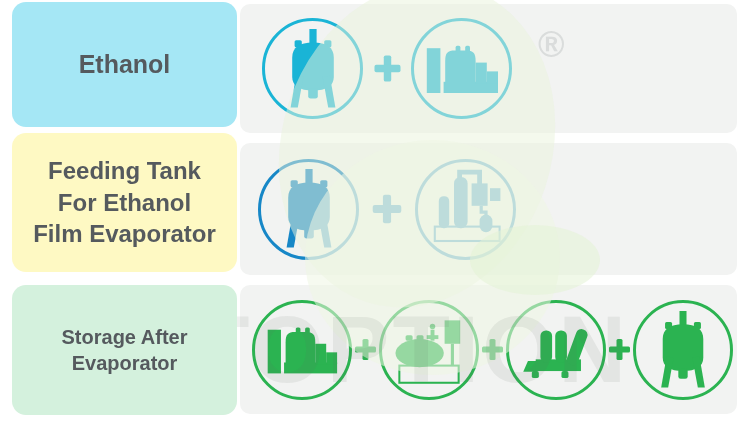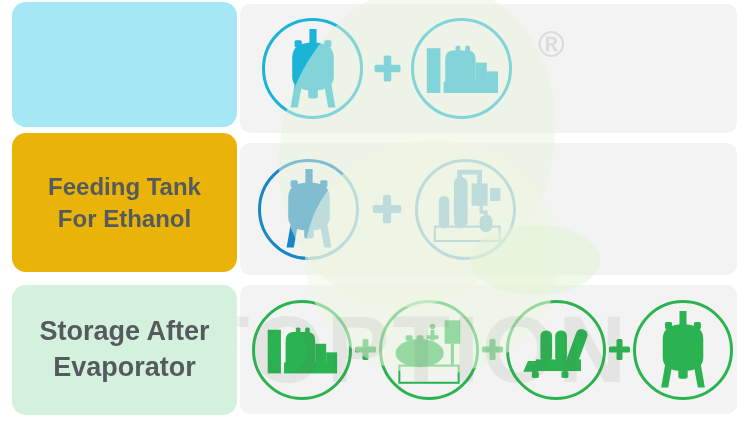--- a/index.html
+++ b/index.html
@@ -25,21 +25,21 @@
   .row-3 .panel-inner{padding-left:12px;}
   
   .label-box{
     position:absolute;left:12px;width:225px;border-radius:14px;
     display:flex;flex-direction:column;justify-content:center;align-items:center;
     text-align:center;color:var(--label-text,#555a5e);font-weight:700;z-index:2;
   }
   .label-line{line-height:1.32;}
   .row-1 .label-line{font-size:25px;}
   .row-2 .label-line{font-size:24px;}
-  .row-3 .label-line{font-size:27px;}
+  .row-3 .label-line{font-size:20px;}
   
   .circle{
     flex:0 0 auto;border:3px solid currentColor;border-radius:50%;
     display:flex;align-items:center;justify-content:center;box-sizing:border-box;
     background:transparent;
   }
   .row-1 .circle,.row-2 .circle{width:101px;height:101px;}
   .row-3 .circle{width:100px;height:100px;}
   .icon-svg{width:80px;height:80px;display:block;}
   .row-3 .icon-svg{width:78px;height:78px;}
@@ -135,20 +135,21 @@
 <div class="stage">
   <div class="blob blob-1"></div>
   <div class="blob blob-2"></div>
   <div class="blob blob-3"></div>
 
   <span class="wm-registered">®</span>
   <span class="wm-brand">TOPTION</span>
 
   <section class="row row-1">
     <div class="label-box" style="background: rgb(165, 231, 245);">
+        <div class="label-line">Ethanol</div>
       </div>
     <div class="panel">
       <div class="panel-inner" style="color: rgb(26, 180, 214);">
           <span class="circle">
             <svg class="icon-svg" viewBox="0 0 100 100">
               <use href="#i-tank"></use>
             </svg>
           </span>
           <span class="plus" aria-label="+">
             <svg class="plus-svg" viewBox="0 0 100 100">
@@ -158,23 +159,24 @@
           <span class="circle">
             <svg class="icon-svg" viewBox="0 0 100 100">
               <use href="#i-chiller"></use>
             </svg>
           </span>
         </div>
     </div>
   </section>
 
   <section class="row row-2">
-    <div class="label-box" style="background: #eab308;">
+    <div class="label-box" style="background: #fef9c3;">
         <div class="label-line">Feeding Tank</div>
         <div class="label-line">For Ethanol</div>
+        <div class="label-line">Film Evaporator</div>
       </div>
     <div class="panel">
       <div class="panel-inner" style="color: rgb(23, 135, 199);">
           <span class="circle">
             <svg class="icon-svg" viewBox="0 0 100 100">
               <use href="#i-tank"></use>
             </svg>
           </span>
           <span class="plus" aria-label="+">
             <svg class="plus-svg" viewBox="0 0 100 100">

